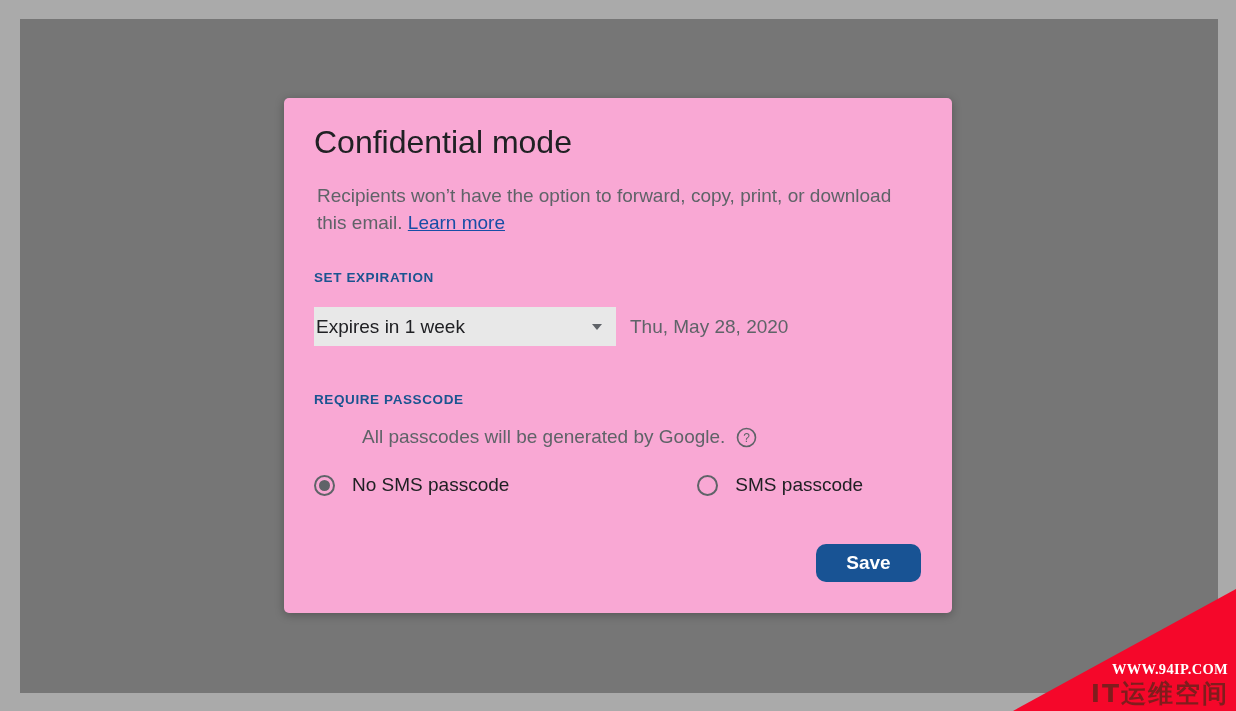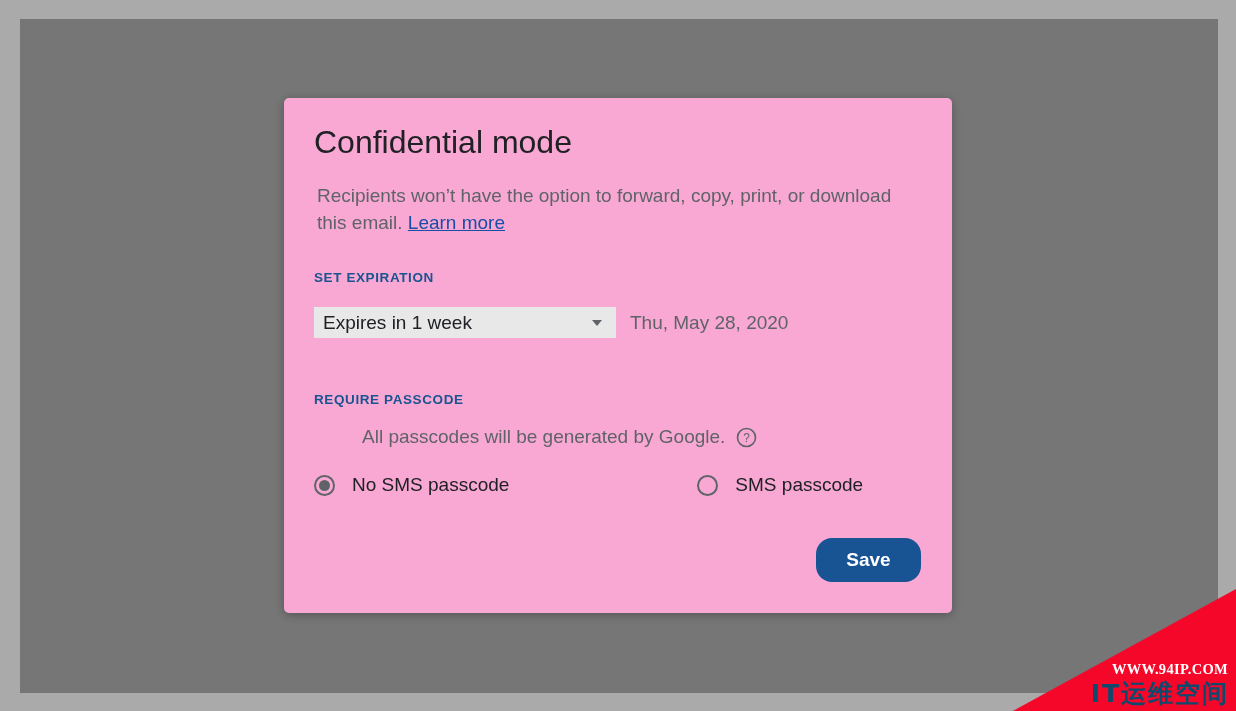--- a/index.html
+++ b/index.html
@@ -96,27 +96,27 @@
 
   .exp-row {
     display: flex;
     align-items: center;
     margin-top: 22px;
   }
 
   .select-box {
     position: relative;
     width: 302px;
-    height: 31px;
+    height: 39px;
     background: #e8e8e8;
     border: none;
     display: flex;
     align-items: center;
     box-sizing: border-box;
-    padding-left: 9px;
+    padding-left: 2px;
     cursor: pointer;
   }
   .select-value {
     font-size: 19px;
     color: #202124;
     line-height: 39px;
     flex: 1;
   }
   .select-arrow {
     width: 0;
@@ -215,23 +215,23 @@
     padding: 10px 14px;
     cursor: pointer;
     font-family: inherit;
   }
   .btn-save {
     font-size: 19px;
     font-weight: bold;
     color: #ffffff;
     background: #185394;
     border: none;
-    border-radius: 16px;
+    border-radius: 10px;
     width: 105px;
-    height: 44px;
+    height: 38px;
     margin-left: 34px;
     cursor: pointer;
     font-family: inherit;
     margin-top: 48px;
   }
 
   
   #watermark {
     position: absolute;
     right: 0;
@@ -253,21 +253,21 @@
     color: #ffffff;
     font-family: "Liberation Serif", serif;
     font-weight: bold;
     font-size: 14.5px;
     letter-spacing: 0.3px;
   }
   #wm-name {
     position: absolute;
     right: 7px;
     bottom: 3px;
-    color: #0c4a6e;
+    color: #7f1d1d;
     font-family: "DejaVu Sans", sans-serif;
     font-weight: bold;
     font-size: 25px;
     letter-spacing: 2px;
     line-height: 29px;
   }
 </style>
 </head>
 <body>
 

